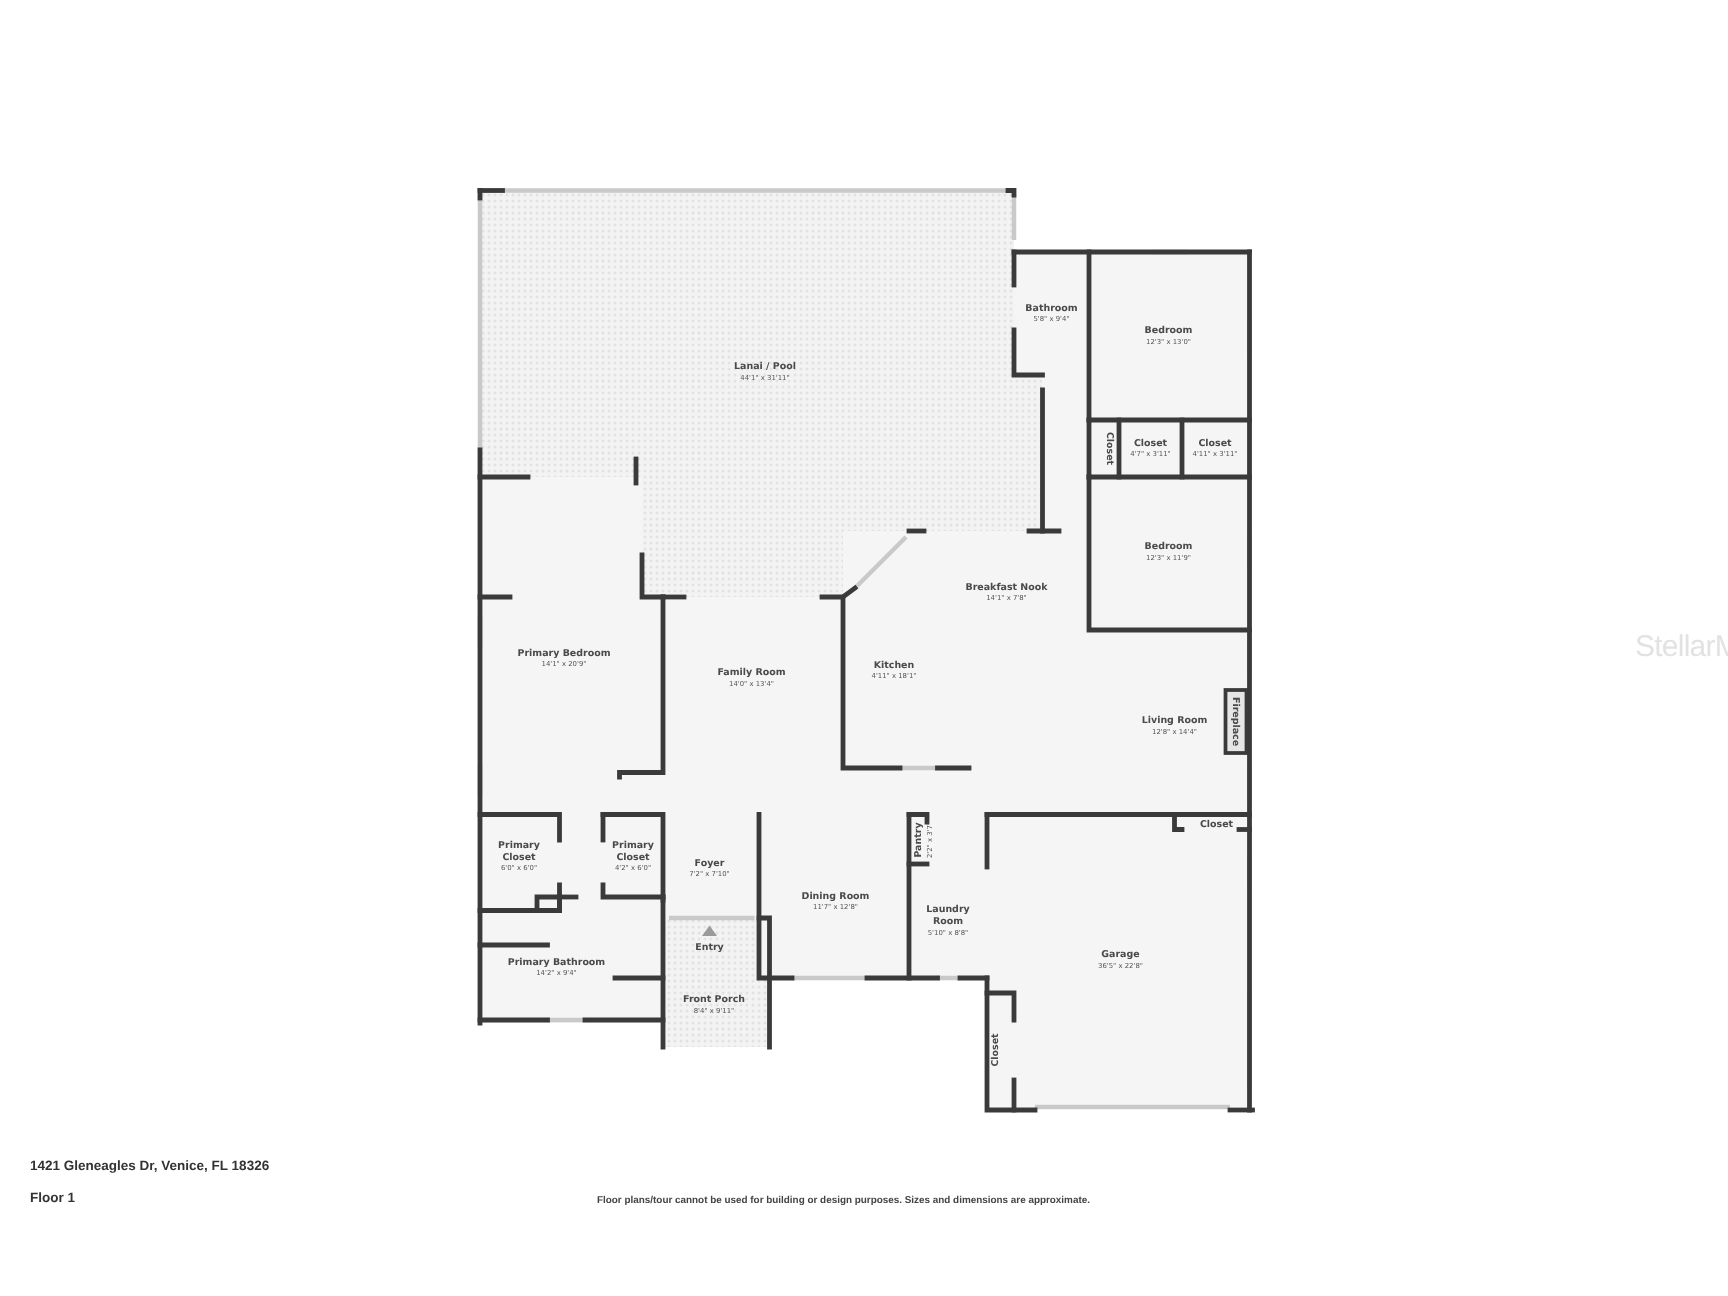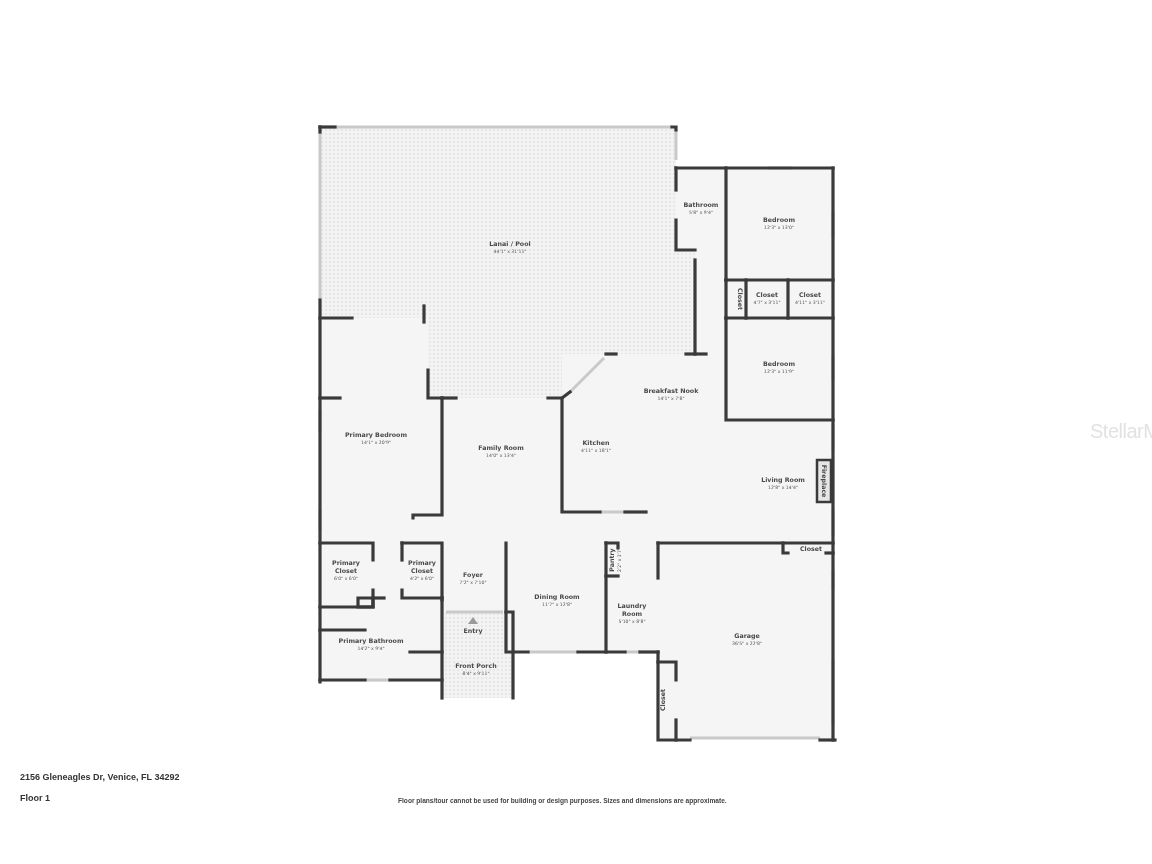--- a/index.html
+++ b/index.html
@@ -209,15 +209,15 @@
     <text class="room-dim" x="371" y="650" text-anchor="middle">14'2" x 9'4"</text>
 
     <text class="room-name" x="473" y="633" text-anchor="middle">Entry</text>
 
     <text class="room-name" x="476" y="668" text-anchor="middle">Front Porch</text>
     <text class="room-dim" x="476" y="675" text-anchor="middle">8'4" x 9'11"</text>
   </g>
 </svg>
 
 <div class="watermark">StellarMLS</div>
-<div class="footer-address">2156 Gleneagles Dr, Venice, FL 34292</div>
+<div class="footer-address">1421 Gleneagles Dr, Venice, FL 18326</div>
 <div class="footer-floor">Floor 1</div>
 <div class="footer-disclaimer">Floor plans/tour cannot be used for building or design purposes. Sizes and dimensions are approximate.</div>
 
 </body></html>

